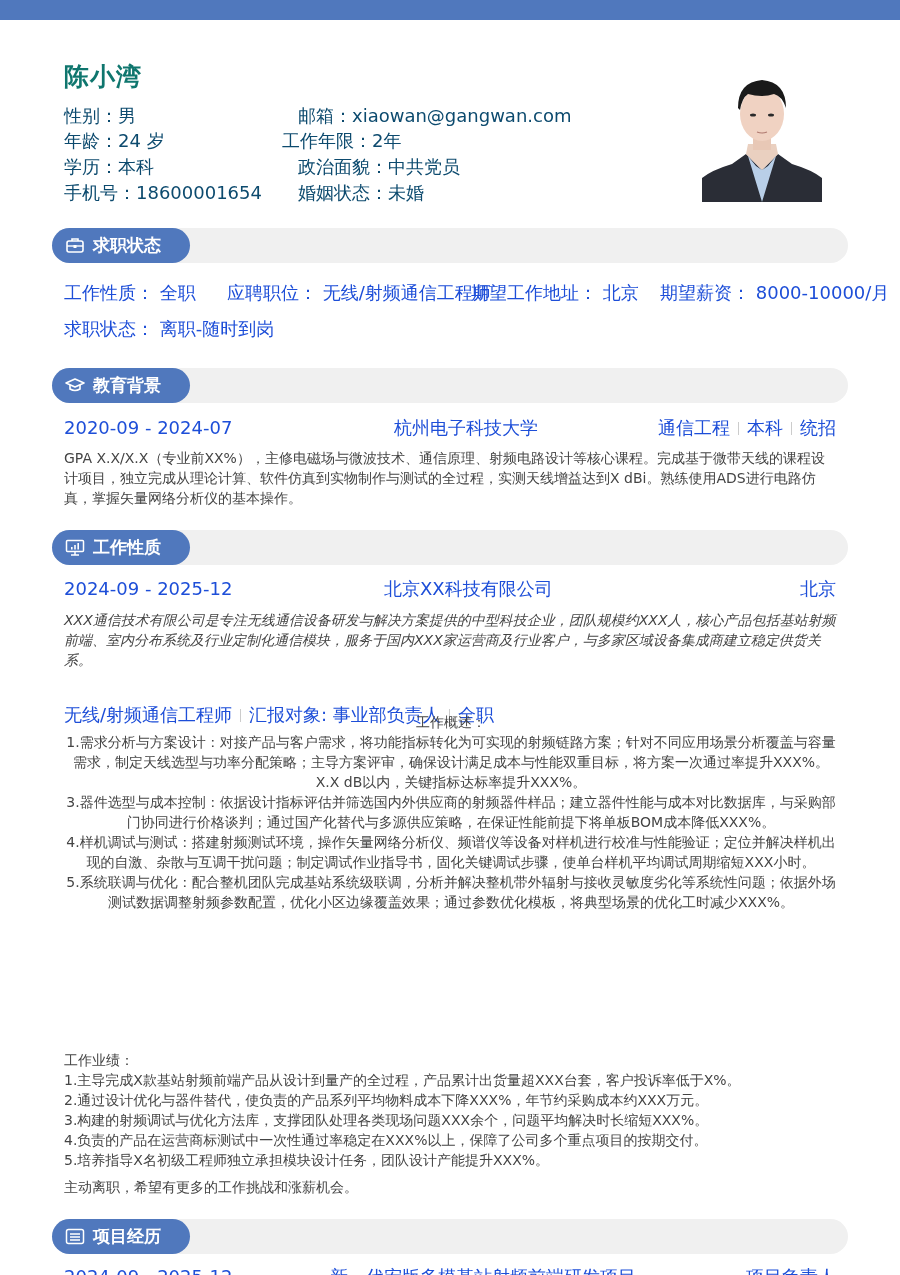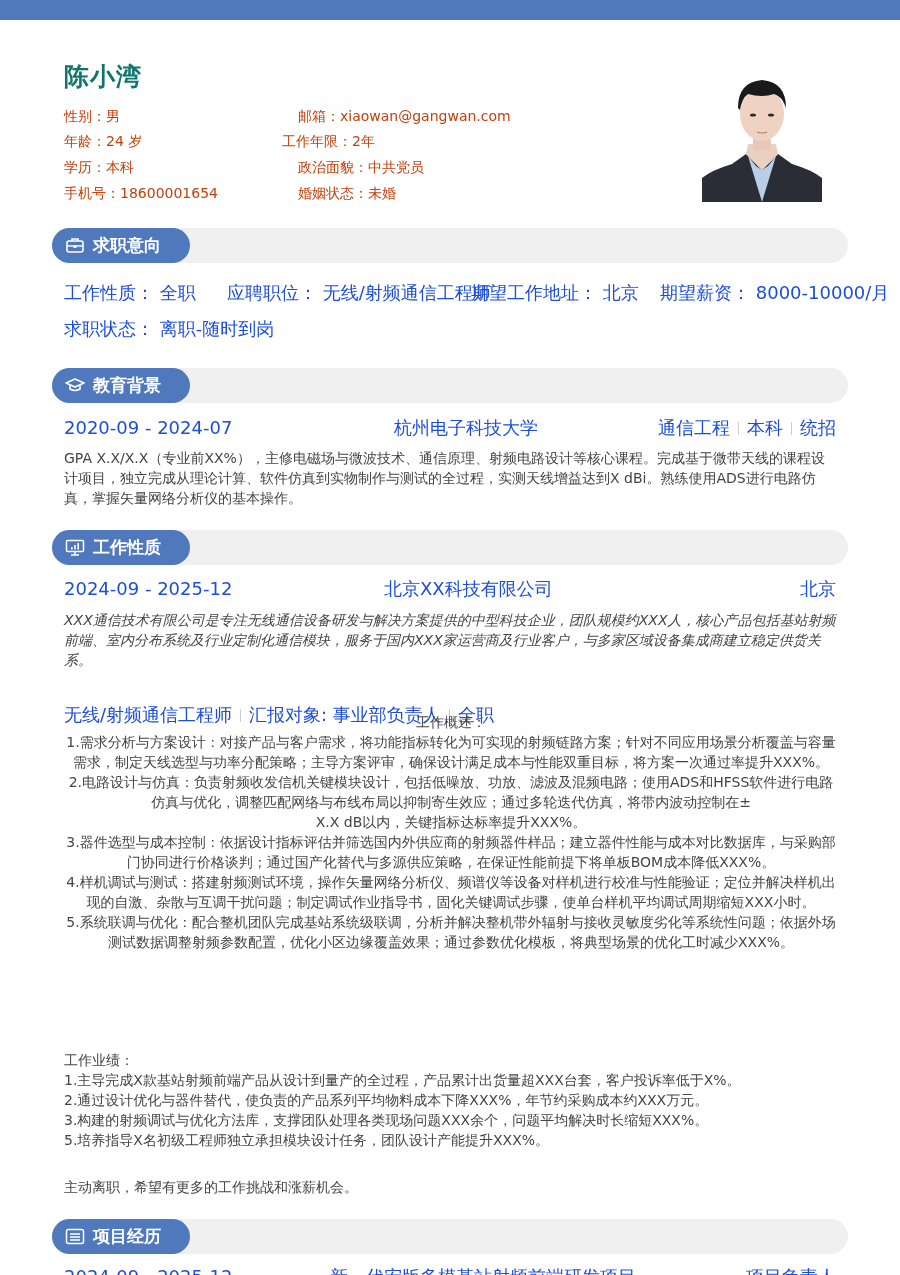--- a/index.html
+++ b/index.html
@@ -1,20 +1,20 @@
 <!DOCTYPE html>
 <html><head>
   <meta charset="utf-8">
   <style>
     * { box-sizing: border-box; margin: 0; padding: 0; }
     html, body { width: 900px; height: 1275px; overflow: hidden; background: #ffffff; }
     body { font-family: "DejaVu Sans", "Liberation Sans", sans-serif; color: #444; font-size: 14px; position: relative; }
     .topbar { position: absolute; left: 0; top: 0; width: 900px; height: 20px; background: #5078bd; }
     .name { position: absolute; left: 64px; top: 60px; font-size: 25px; font-weight: bold; color: #0f766e; letter-spacing: 1px; }
-    .info { position: absolute; font-size: 14px; color: #c2410c; line-height: 18px; white-space: nowrap; }
+    .info { position: absolute; font-size: 18px; color: #0c4a6e; line-height: 18px; white-space: nowrap; }
     .photo { position: absolute; left: 702px; top: 70px; width: 120px; height: 132px; background: #fff; overflow: hidden; }
     .section { position: absolute; left: 52px; width: 796px; height: 35px; background: #f0f0f0; border-radius: 18px; }
     .section .pill { position: absolute; left: 0; top: 0; height: 35px; width: 138px; background: #5078bd; border-radius: 18px; color: #fff; font-weight: bold; font-size: 17px; line-height: 35px; padding-left: 41px; }
     .section .pill svg { position: absolute; left: 13px; top: 9px; }
     .row { position: absolute; font-size: 18px; color: #1d4ed8; white-space: nowrap; line-height: 18px; }
     .para { position: absolute; left: 64px; width: 774px; font-size: 14px; line-height: 20px; color: #444; }
     .sep { display: inline-block; width: 1px; height: 13px; background: #ccc; margin: 0 8px; vertical-align: -1px; }
   </style>
 </head>
 <body>
@@ -49,21 +49,21 @@
 </div>
 
 <div class="section" style="top:228px;">
   <div class="pill">
     <svg width="20" height="17" viewBox="0 0 20 17">
       <rect x="2" y="4" width="16" height="11" rx="2" fill="none" stroke="#fff" stroke-width="1.6"></rect>
       <path d="M7 4 V2 H13 V4" fill="none" stroke="#fff" stroke-width="1.6"></path>
       <path d="M2 9 H18" stroke="#fff" stroke-width="1.4"></path>
       <rect x="8.5" y="8" width="3" height="3" fill="#fff"></rect>
     </svg>
-    <span>求职意向</span>
+    <span>求职状态</span>
   </div>
 </div>
 
 <div class="row" style="left:64px;top:284px;"><span>工作性质：</span> <span>全职</span></div>
 <div class="row" style="left:227px;top:284px;"><span>应聘职位：</span> <span>无线/射频通信工程师</span></div>
 <div class="row" style="left:471px;top:284px;"><span>期望工作地址：</span> <span>北京</span></div>
 <div class="row" style="left:660px;top:284px;"><span>期望薪资：</span> <span>8000-10000/月</span></div>
 <div class="row" style="left:64px;top:320px;"><span>求职状态：</span> <span>离职-随时到岗</span></div>
 
 <div class="section" style="top:368px;">
@@ -96,32 +96,32 @@
 
 <div class="row" style="left:64px;top:580px;">2024-09 - 2025-12</div>
 <div class="row" style="left:384px;top:580px;">北京XX科技有限公司</div>
 <div class="row" style="right:64px;top:580px;">北京</div>
 <div class="para" style="top:610px;font-style:italic;">XXX通信技术有限公司是专注无线通信设备研发与解决方案提供的中型科技企业，团队规模约XXX人，核心产品包括基站射频前端、室内分布系统及行业定制化通信模块，服务于国内XXX家运营商及行业客户，与多家区域设备集成商建立稳定供货关系。</div>
 <div class="row" style="left:64px;top:678px;margin-top:28px;"><span>无线/射频通信工程师</span><span class="sep"></span><span>汇报对象: 事业部负责人</span><span class="sep"></span><span>全职</span></div>
 
 <div class="para" style="top:712px;text-align:center;">
   <div>工作概述：</div>
   <div>1.需求分析与方案设计：对接产品与客户需求，将功能指标转化为可实现的射频链路方案；针对不同应用场景分析覆盖与容量需求，制定天线选型与功率分配策略；主导方案评审，确保设计满足成本与性能双重目标，将方案一次通过率提升XXX%。</div>
-  <div>2.电路设计与仿真：负责射频收发信机关键模块设计，包括低噪放、功放、滤波及混频电路；使用ADS和HFSS软件进行电路仿真与优化，调整匹配网络与布线布局以抑制寄生效应；通过多轮迭代仿真，将带内波动控制在±</div>
   <div>X.X dB以内，关键指标达标率提升XXX%。</div>
   <div>3.器件选型与成本控制：依据设计指标评估并筛选国内外供应商的射频器件样品；建立器件性能与成本对比数据库，与采购部门协同进行价格谈判；通过国产化替代与多源供应策略，在保证性能前提下将单板BOM成本降低XXX%。</div>
   <div>4.样机调试与测试：搭建射频测试环境，操作矢量网络分析仪、频谱仪等设备对样机进行校准与性能验证；定位并解决样机出现的自激、杂散与互调干扰问题；制定调试作业指导书，固化关键调试步骤，使单台样机平均调试周期缩短XXX小时。</div>
   <div>5.系统联调与优化：配合整机团队完成基站系统级联调，分析并解决整机带外辐射与接收灵敏度劣化等系统性问题；依据外场测试数据调整射频参数配置，优化小区边缘覆盖效果；通过参数优化模板，将典型场景的优化工时减少XXX%。</div>
 </div>
 
 <div class="para" style="top:1050px;">
   <div>工作业绩：</div>
   <div>1.主导完成X款基站射频前端产品从设计到量产的全过程，产品累计出货量超XXX台套，客户投诉率低于X%。</div>
   <div>2.通过设计优化与器件替代，使负责的产品系列平均物料成本下降XXX%，年节约采购成本约XXX万元。</div>
   <div>3.构建的射频调试与优化方法库，支撑团队处理各类现场问题XXX余个，问题平均解决时长缩短XXX%。</div>
+  <div>4.负责的产品在运营商标测试中一次性通过率稳定在XXX%以上，保障了公司多个重点项目的按期交付。</div>
   <div>5.培养指导X名初级工程师独立承担模块设计任务，团队设计产能提升XXX%。</div>
 </div>
 <div class="para" style="top:1177px;">主动离职，希望有更多的工作挑战和涨薪机会。</div>
 
 <div class="section" style="top:1219px;">
   <div class="pill">
     <svg width="20" height="17" viewBox="0 0 20 17">
       <rect x="1.5" y="1.5" width="17" height="14" rx="2" fill="none" stroke="#fff" stroke-width="1.5"></rect>
       <path d="M5 6 H15 M5 9 H15 M5 12 H15" stroke="#fff" stroke-width="1.4"></path>
     </svg>

